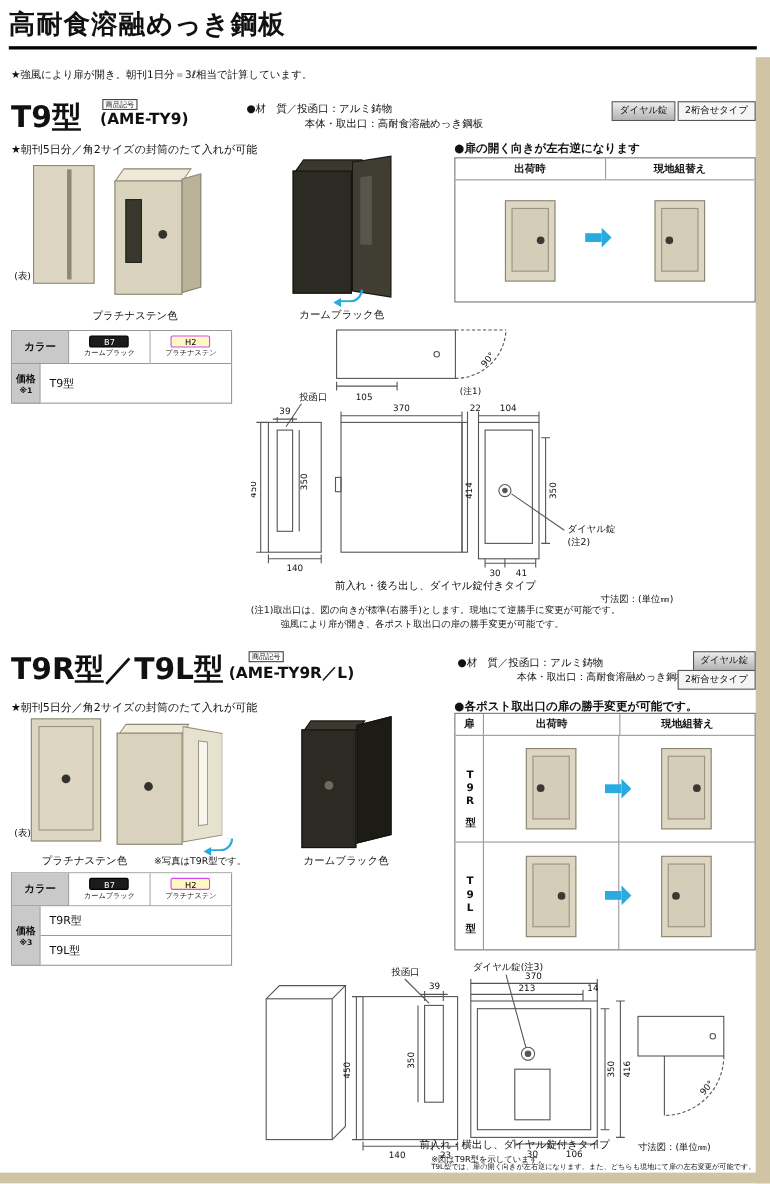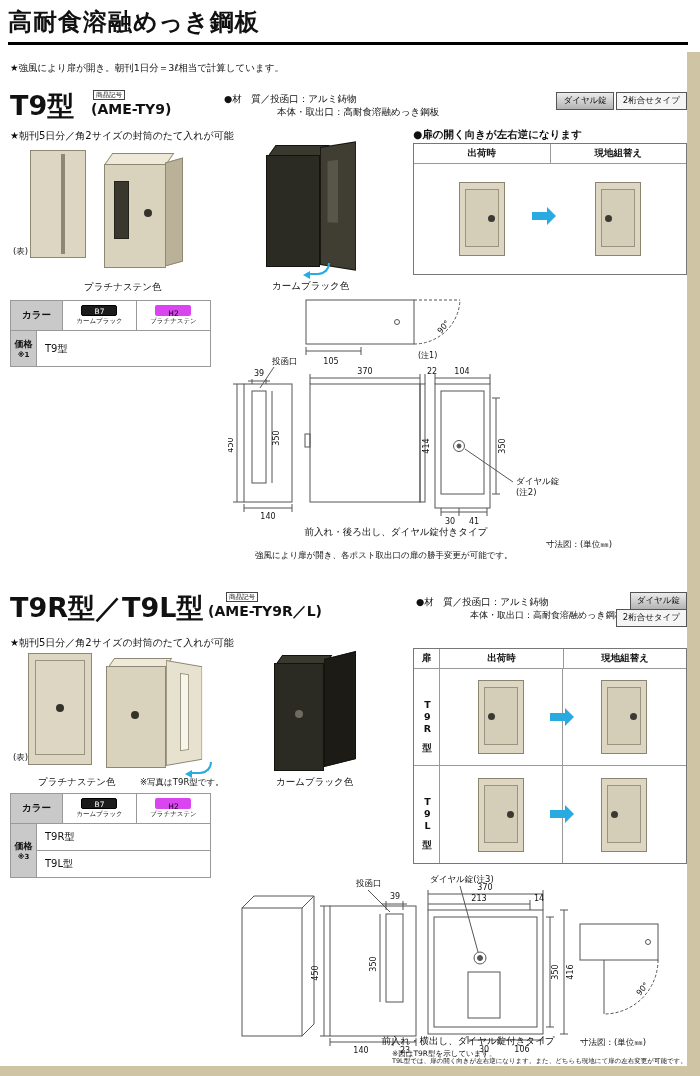--- a/index.html
+++ b/index.html
@@ -29,21 +29,21 @@
 
 .ctable{position:absolute;border-top:1px solid #999;border-left:1px solid #999;background:#fff}
 .ct-row{display:flex}
 .ct-col{display:flex;flex-direction:column}
 .ct-cell{border-right:1px solid #999;border-bottom:1px solid #999;display:flex;align-items:center;justify-content:center;font-size:9.5px;background:#fff}
 .ct-cell.hd{background:#c9c9c9;font-weight:bold}
 .ct-cell.model{justify-content:flex-start;padding-left:8px;font-size:10px}
 .swinner{display:flex;flex-direction:column;align-items:center;gap:1px}
 .chip{width:36px;height:11px;line-height:11px;text-align:center;font-size:7.5px;border-radius:2px}
 .chip-dark{background:#1b1b1b;color:#fff;border:1px solid #000}
-.chip-light{background:#d946ef;color:#000;border:3px solid #d946ef}
+.chip-light{background:#fef9c3;color:#000;border:1px solid #d946ef}
 .chipname{font-size:6.5px;white-space:nowrap}
 .pricecell{display:flex;flex-direction:column;align-items:center;justify-content:center}
 .pricecell .pl{font-size:9px;font-weight:bold}
 .pricecell .pn{font-size:7px}
 
 .panel{position:absolute;border:1px solid #777;background:#fff}
 .panel-hd{display:flex;height:20px;border-bottom:1px solid #999}
 .panel-hcell{flex:1;display:flex;align-items:center;justify-content:center;font-size:9.5px;font-weight:bold}
 .panel-hcell + .panel-hcell{border-left:1px solid #999}
 .panel-bd{position:relative;display:flex;height:calc(100% - 21px)}
@@ -241,35 +241,37 @@
     <text x="277" y="158" class="dim" text-anchor="middle" transform="rotate(-90 277 158)">350</text>
     <text x="222" y="236" class="dim" text-anchor="middle">30</text>
     <text x="246" y="236" class="dim" text-anchor="middle">41</text>
     <text x="288" y="196" class="jp">ダイヤル錠</text>
     <text x="288" y="207" class="jp">(注2)</text>
     <text x="168" y="247" class="cap" text-anchor="middle">前入れ・後ろ出し、ダイヤル錠付きタイプ</text>
     <text x="318" y="259" class="jp">寸法図：(単位㎜)</text>
   </svg>
 
   <div class="notes" style="left:228px;top:549px">
+    <div>(注1)取出口は、図の向きが標準(右勝手)とします。現地にて逆勝手に変更が可能です。</div>
     <div class="indent">強風により扉が開き、各ポスト取出口の扉の勝手変更が可能です。</div>
   </div>
 
   <div class="sec-name" style="left:10px;top:590px">T9R型／T9L型</div>
   <div class="code-label" style="left:226px;top:592px">商品記号</div>
   <div class="sec-code" style="left:208px;top:603px">(AME-TY9R／L)</div>
   <div class="mat" style="left:416px;top:596px">●材　質／投函口：アルミ鋳物</div>
   <div class="mat" style="left:470px;top:609px;font-size:9px">本体・取出口：高耐食溶融めっき鋼板</div>
   <div class="tags" style="right:13px;top:592px">
     <span class="tag tag-dial">ダイヤル錠</span>
   </div>
   <div class="tags" style="right:13px;top:609px">
     <span class="tag tag-type">2桁合せタイプ</span>
   </div>
   <div class="feature" style="left:10px;top:636px">★朝刊5日分／角2サイズの封筒のたて入れが可能</div>
+  <div class="panel-title" style="left:413px;top:635px">●各ポスト取出口の扉の勝手変更が可能です。</div>
 
   <div class="photo" style="left:28px;top:653px;width:64px;height:112px;background:#dcd6c2;border:1px solid #8d8773">
     <div style="position:absolute;left:6px;top:6px;right:6px;bottom:9px;border:1px solid #9a947f"></div>
     <div style="position:absolute;left:27px;top:50px;width:8px;height:8px;border-radius:50%;background:#34332b"></div>
   </div>
   <div class="lbl small" style="left:13px;top:752px">(表)</div>
 
   <div class="photo" style="left:106px;top:658px;width:126px;height:116px">
     <div style="position:absolute;left:0;top:8px;width:60px;height:102px;background:#d9d3bd;border:1px solid #8d8773">
       <div style="position:absolute;left:24px;top:44px;width:8px;height:8px;border-radius:50%;background:#34332b"></div>

